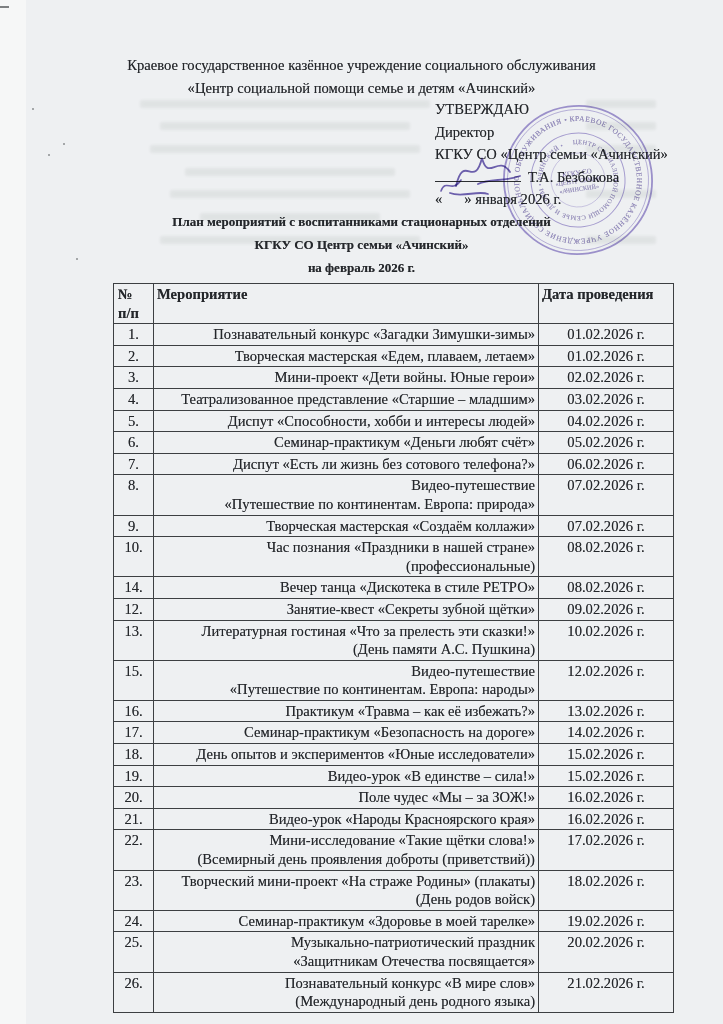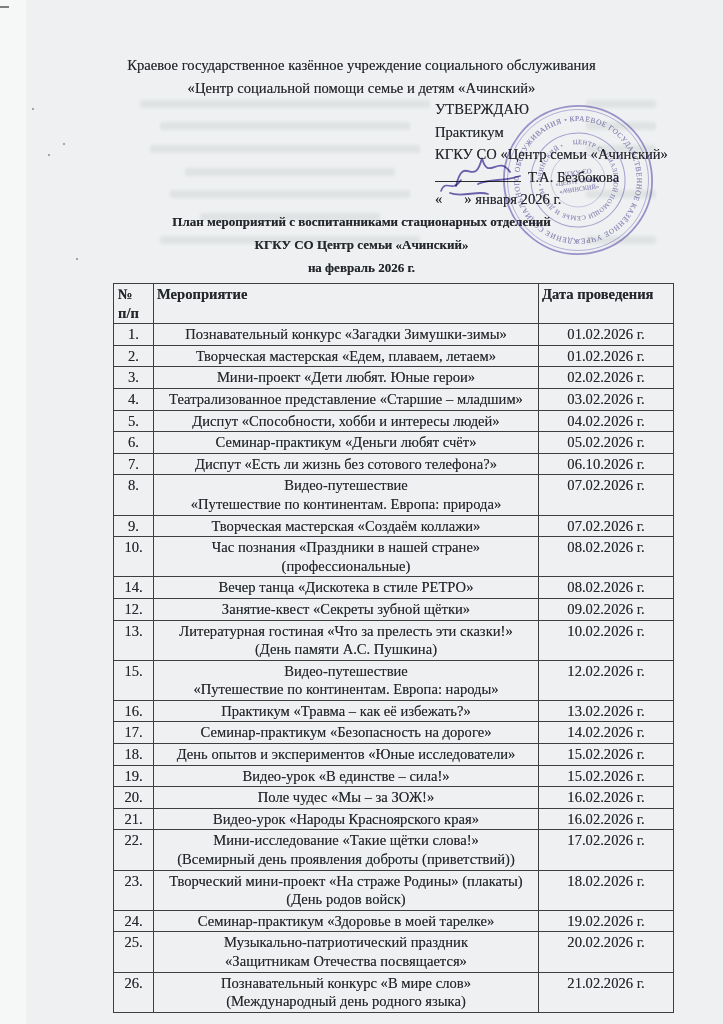--- a/index.html
+++ b/index.html
@@ -25,21 +25,21 @@
 
   .plan-table { position:absolute; top:283px; left:113px; width:560px;
     border-collapse:collapse; table-layout:fixed; font-size:14.6px; }
   .plan-table th, .plan-table td {
     border:1px solid #3c3f42; vertical-align:top; padding:1px 3px; line-height:18.6px;
   }
   .plan-table th { font-weight:bold; }
   th.h-num { text-align:left; padding-left:4px; }
   th.h-event, th.h-date { text-align:left; }
   td.c-num { text-align:center; }
-  td.c-event { text-align:center; }
+  td.c-event { text-align:right; }
   td.c-date { text-align:center;margin-left:12px; }
   .event-sub:empty { display:none; }
 
   .ghost { position:absolute; height:8px; background:#68766c; opacity:.10; filter:blur(1.6px); border-radius:2px; }
 
   .stamp-layer { position:absolute; left:500px; top:102px; width:156px; height:156px;
     mix-blend-mode:multiply; opacity:.85; transform:rotate(-8deg); }
   .sig-layer { position:absolute; left:428px; top:138px; width:170px; height:72px; mix-blend-mode:multiply; }
   .datescribble-layer { position:absolute; left:436px; top:174px; width:34px; height:24px; mix-blend-mode:multiply; }
 </style>
@@ -68,21 +68,21 @@
   <div class="ghost" style="left:160px;top:236px;width:260px;"></div>
   <div class="ghost" style="left:586px;top:236px;width:70px;"></div>
 
   <div class="org-header">
     <div>Краевое государственное казённое учреждение социального обслуживания</div>
     <div>«Центр социальной помощи семье и детям «Ачинский»</div>
   </div>
 
   <div class="approval">
     <div>УТВЕРЖДАЮ</div>
-    <div>Практикум</div>
+    <div>Директор</div>
     <div>КГКУ СО «Центр семьи «Ачинский»</div>
     <div>
       <span class="sig-underline"></span><span>Т.А. Безбокова</span>
     </div>
     <div>
       <span>«</span><span style="display:inline-block;width:22px;"></span><span>» января 2026 г.</span>
     </div>
   </div>
 
   <svg class="stamp-layer" viewBox="0 0 156 156">
@@ -156,21 +156,21 @@
           <td class="c-event">
             <div class="event-main">Творческая мастерская «Едем, плаваем, летаем»</div>
 
           </td>
           <td class="c-date">01.02.2026 г.</td>
         </tr>
 
         <tr>
           <td class="c-num">3.</td>
           <td class="c-event">
-            <div class="event-main">Мини-проект «Дети любят. Юные герои»</div>
+            <div class="event-main">Мини-проект «Дети войны. Юные герои»</div>
 
           </td>
           <td class="c-date">02.02.2026 г.</td>
         </tr>
 
         <tr>
           <td class="c-num">4.</td>
           <td class="c-event">
             <div class="event-main">Театрализованное представление «Старшие – младшим»</div>
 
@@ -195,21 +195,21 @@
           </td>
           <td class="c-date">05.02.2026 г.</td>
         </tr>
 
         <tr>
           <td class="c-num">7.</td>
           <td class="c-event">
             <div class="event-main">Диспут «Есть ли жизнь без сотового телефона?»</div>
 
           </td>
-          <td class="c-date">06.10.2026 г.</td>
+          <td class="c-date">06.02.2026 г.</td>
         </tr>
 
         <tr>
           <td class="c-num">8.</td>
           <td class="c-event">
             <div class="event-main">Видео-путешествие</div>
             <div class="event-sub">«Путешествие по континентам. Европа: природа»</div>
           </td>
           <td class="c-date">07.02.2026 г.</td>
         </tr>

